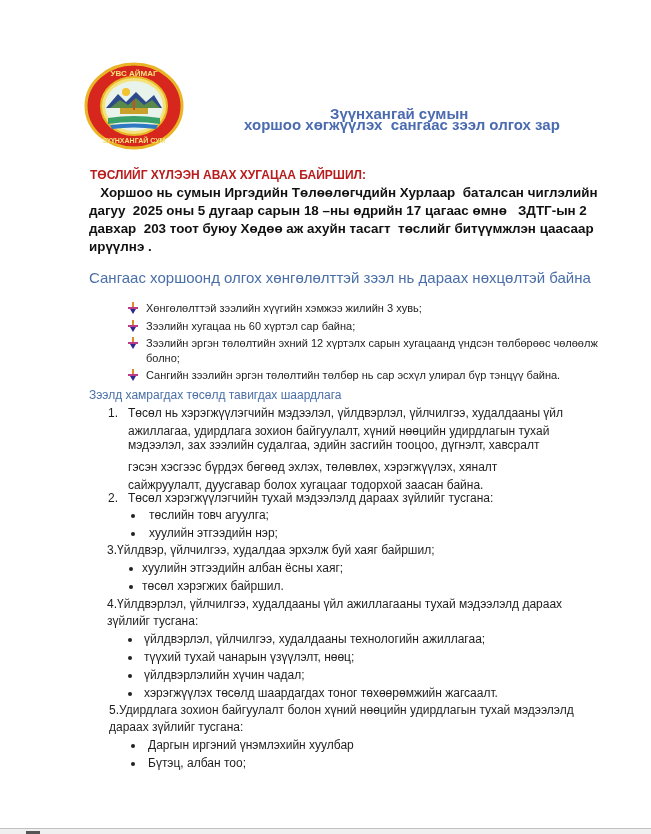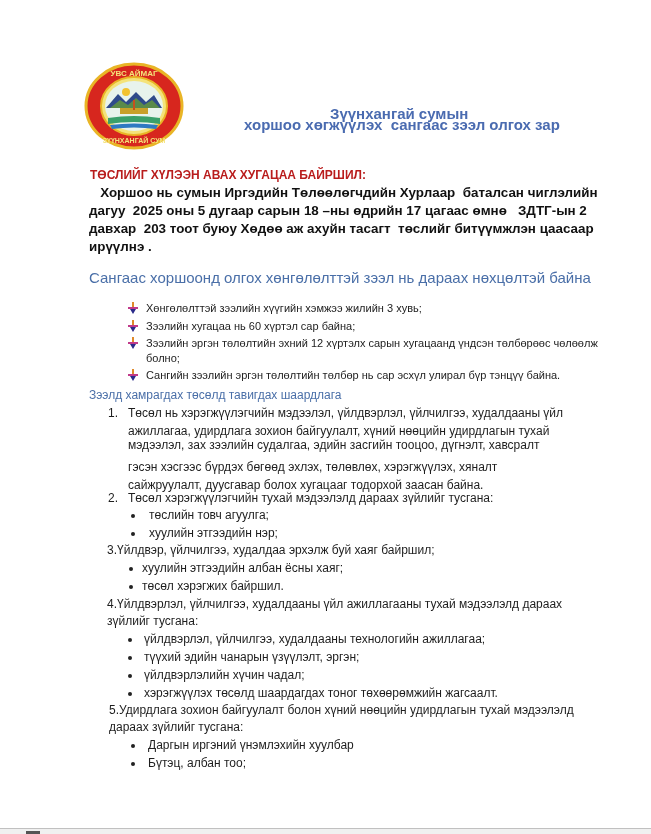--- a/index.html
+++ b/index.html
@@ -119,21 +119,21 @@
     <span class="dot" style="left:129px; top:585px;"></span>
     <div class="item" style="left:142px; top:577px;">төсөл хэрэгжих байршил.</div>
   </div>
 
   <div class="body-text">
     <div class="item" style="left:107px; top:595px;">4.Үйлдвэрлэл, үйлчилгээ, худалдааны үйл ажиллагааны тухай мэдээлэлд дараах</div>
     <div class="item" style="left:107px; top:612px;">зүйлийг тусгана:</div>
     <span class="dot" style="left:128px; top:638px;"></span>
     <div class="item" style="left:144px; top:630px;">үйлдвэрлэл, үйлчилгээ, худалдааны технологийн ажиллагаа;</div>
     <span class="dot" style="left:128px; top:656px;"></span>
-    <div class="item" style="left:144px; top:648px;">түүхий эдийн чанарын үзүүлэлт, эргэн;</div>
+    <div class="item" style="left:144px; top:648px;">түүхий тухай чанарын үзүүлэлт, нөөц;</div>
     <span class="dot" style="left:128px; top:674px;"></span>
     <div class="item" style="left:144px; top:666px;">үйлдвэрлэлийн хүчин чадал;</div>
     <span class="dot" style="left:128px; top:692px;"></span>
     <div class="item" style="left:144px; top:684px;">хэрэгжүүлэх төсөлд шаардагдах тоног төхөөрөмжийн жагсаалт.</div>
   </div>
 
   <div class="body-text">
     <div class="item" style="left:109px; top:701px;">5.Удирдлага зохион байгуулалт болон хүний нөөцийн удирдлагын тухай мэдээлэлд</div>
     <div class="item" style="left:109px; top:718px;">дараах зүйлийг  тусгана:</div>
     <span class="dot" style="left:131px; top:744px;"></span>

